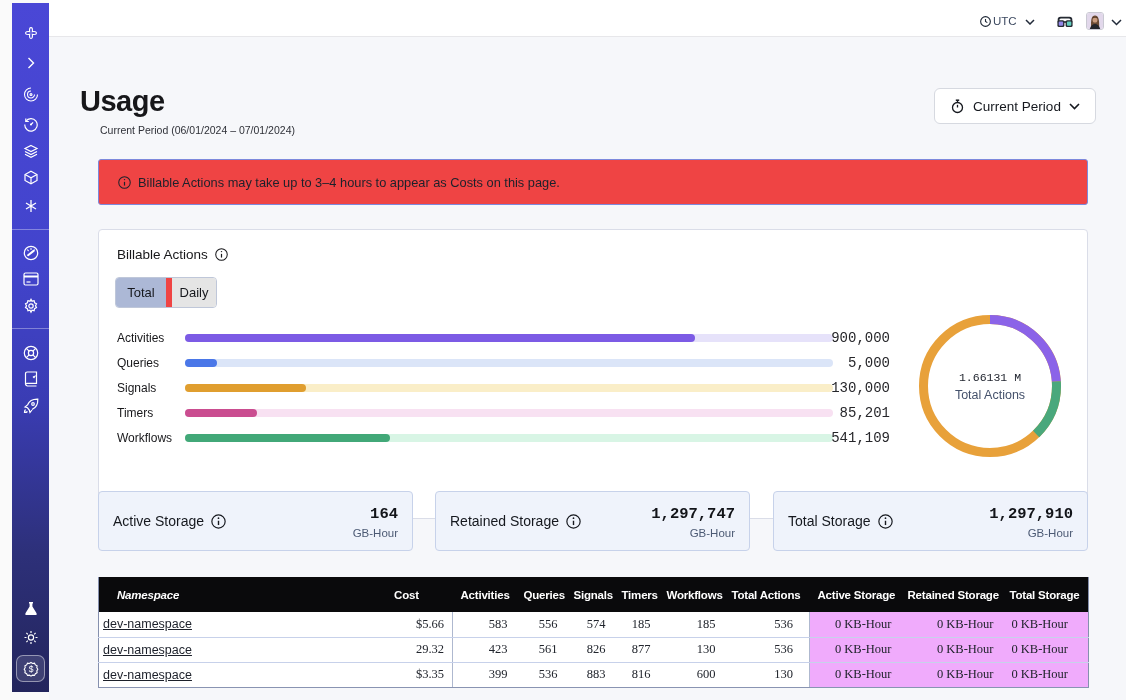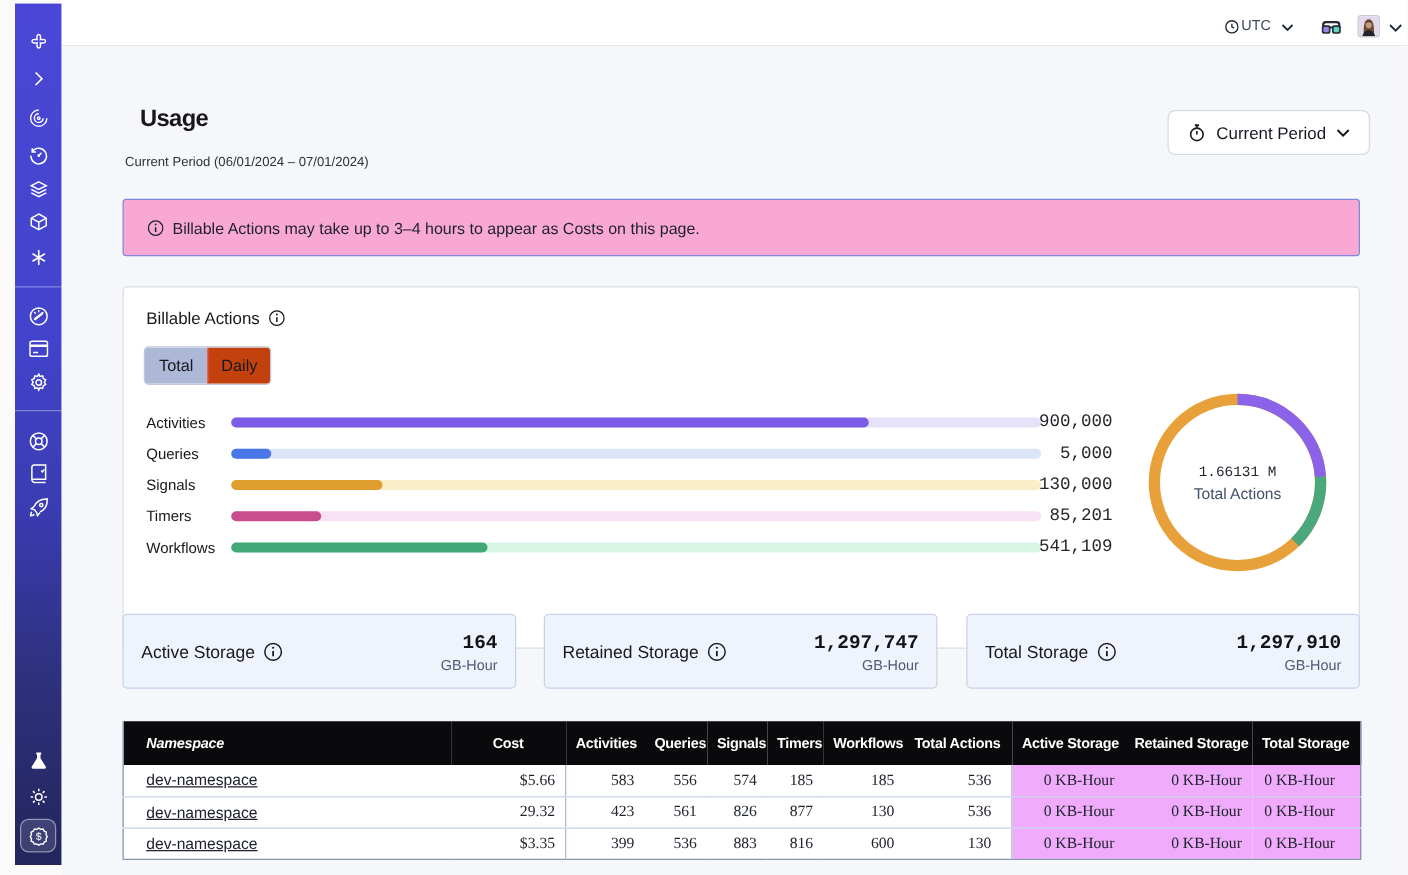--- a/index.html
+++ b/index.html
@@ -14,57 +14,57 @@
   #content { position:absolute; left:49px; top:37px; width:1077px; height:663px; background:#f6f7fa; }
 
   
   #sidebar { position:absolute; left:12px; top:3px; width:37px; height:689px;
     background:linear-gradient(180deg,#4a47d6 0%,#4244cc 38%,#3a3cb3 58%,#2d3079 80%,#23255c 100%); }
   #sidebar svg { position:absolute; left:50%; transform:translateX(-50%); }
   .sdiv { position:absolute; left:0; width:37px; height:1px; background:rgba(255,255,255,0.35); }
   .sbtn { position:absolute; left:4px; width:29px; height:27px; border:1px solid rgba(255,255,255,0.45); border-radius:7px; background:rgba(255,255,255,0.12); }
 
   
-  #title { position:absolute; left:112px; top:85px; font-size:19px; font-weight:700; color:#17171a; letter-spacing:-0.5px; }
+  #title { position:absolute; left:80px; top:85px; font-size:29px; font-weight:700; color:#17171a; letter-spacing:-0.5px; }
   #subtitle { position:absolute; left:100px; top:124px; font-size:10.5px; color:#2f3138; }
 
   
   #period { position:absolute; left:934px; top:88px; width:162px; height:36px; background:#fff; border:1px solid #d6d9e0; border-radius:6px; display:flex; align-items:center; justify-content:center; gap:8px; font-size:13.5px; font-weight:500; color:#15181e; }
 
   
-  #banner { position:absolute; left:98px; top:159px; width:990px; height:46px; background:#f9a8d4; border:1px solid #7d89dc; border-radius:3px; display:flex; align-items:center; padding-left:19px; font-size:12.8px; color:#1c212b; gap:7px; }
+  #banner { position:absolute; left:98px; top:159px; width:990px; height:46px; background:#ef4444; border:1px solid #7d89dc; border-radius:3px; display:flex; align-items:center; padding-left:19px; font-size:12.8px; color:#1c212b; gap:7px; }
 
   
   #card { position:absolute; left:98px; top:229px; width:990px; height:290px; background:#fff; border:1px solid #dadde8; border-radius:4px; }
   #ba-title { position:absolute; left:18px; top:17px; font-size:13.5px; font-weight:500; color:#17171a; display:flex; align-items:center; gap:7px; }
   #toggle { position:absolute; left:16px; top:47px; display:flex; border:1px solid #bfc7d9; border-radius:4px; overflow:hidden; }
   #toggle div { width:50px; height:29px; display:flex; align-items:center; justify-content:center; font-size:13px; font-weight:500; color:#16181d; }
   #toggle .on { background:#acb8d6; }
-  #toggle .off { background:#c2410c; border-left:1px solid #ef4444; }
+  #toggle .off { background:#e5e5e5; border-left:6px solid #ef4444; }
 
   .brow { position:absolute; left:0; width:990px; height:25px; }
   .blabel { position:absolute; left:18px; top:50%; transform:translateY(-50%); font-size:12px; color:#17171a; }
   .btrack { position:absolute; left:86px; top:50%; transform:translateY(-50%); width:648px; height:8px; border-radius:4px; }
   .bfill { position:absolute; left:0; top:0; height:8px; border-radius:4px; }
   .bval { position:absolute; right:199px; top:50%; transform:translateY(-50%); font-size:14px; color:#26262a; }
 
   
   .scard { position:absolute; top:491px; width:315px; height:60px; background:#eff3fb; border:1px solid #c7d2ea; border-radius:4px; }
   .slabel { position:absolute; left:14px; top:50%; transform:translateY(-50%); font-size:14px; font-weight:500; color:#15181e; display:flex; align-items:center; gap:7px; }
   .sval { position:absolute; right:14px; top:13px; font-size:15.5px; font-weight:700; color:#121419; }
   .sunit { position:absolute; right:14px; top:35px; font-size:11.5px; color:#4c5a74; }
 
   
   #tablewrap { position:absolute; left:98px; top:577px; width:990px; height:111px; }
   table { border-collapse:collapse; table-layout:fixed; width:990px; border-left:1px solid #8590ae; border-right:1px solid #8590ae; }
   tr.last td { border-bottom:1px solid #8994b2; }
   th { background:#0a0a0c; color:#fff; font-size:11.5px; font-weight:700; letter-spacing:-0.2px; height:35px; padding:0 8px; white-space:nowrap; }
   th:first-child { text-align:left; padding-left:18px;font-style:italic; }
   td { height:25px; font-size:12.5px; padding:0 8px; text-align:right; white-space:nowrap; background:#fff; border-bottom:1px solid #c7d1ea; }
-  td.ns { text-align:left; padding-left:18px; }
+  td.ns { text-align:left; padding-left:4px; }
   td.ns span { color:#1c202a; font-size:12.5px; text-decoration:underline; }
   td.m { font-family:Liberation Serif, serif; font-size:12.5px; color:#20242c; }
   td.stor { background:#f0abfc; }
   .divL { border-left:1px solid #aeb8cf; }
 </style>
 </head>
 <body>
   <div id="topbar"></div>
   <div id="content"></div>
   <div id="sidebar"></div>

